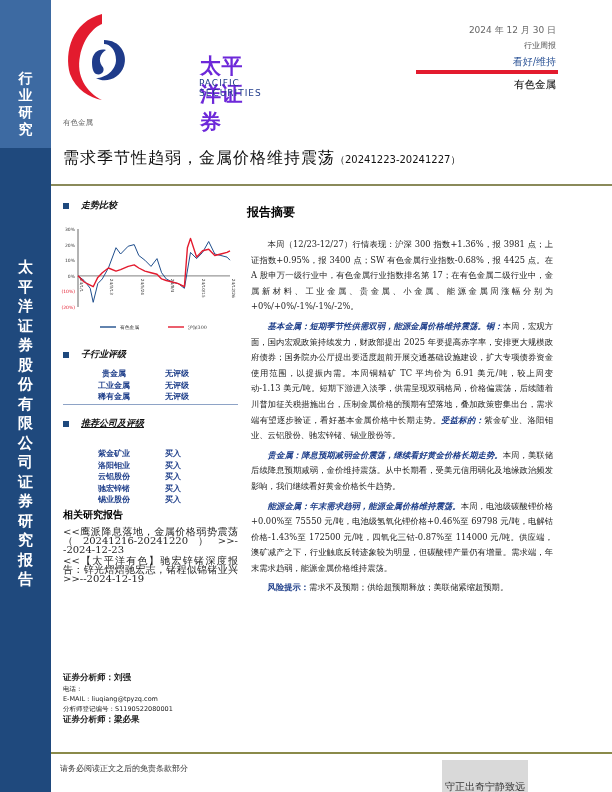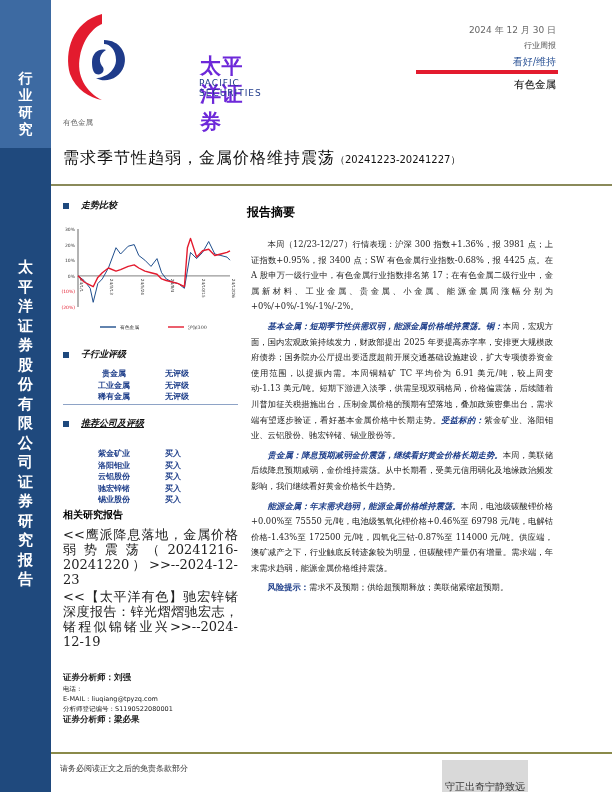--- a/index.html
+++ b/index.html
@@ -35,21 +35,21 @@
   .sec-head .sq { display:inline-block; width:6px; height:6px; background:#1f497d; margin-right:12px; vertical-align:middle; }
 
   .chart { position:absolute; left:60px; top:225px; width:180px; height:110px; }
 
   .tbl { position:absolute; left:63px; width:175px; font-size:8px; font-weight:bold; color:#1f3f8a; }
   .tbl .row { display:flex; height:11.5px; line-height:11.5px; }
   .tbl .c1 { width:102px;text-align:center; } .tbl .c2 { flex:1; }
   .tbl-rule { position:absolute; left:63px; width:175px; height:1px; background:#8ea3c6; }
 
   .related-head { position:absolute; left:63px; top:508px; font-size:10px; font-weight:bold; }
-  .related { position:absolute; left:63px; top:527px; width:175px; font-size:13px; line-height:15px; color:#222; }
+  .related { position:absolute; left:63px; top:527px; width:175px; font-size:10px; line-height:9px; color:#222; }
   .related p { margin:0 0 2px 0; text-align:justify; }
 
   .analyst { position:absolute; left:63px; width:175px; font-family:"DejaVu Sans", sans-serif; color:#222; }
   .an-name { font-size:8.5px; font-weight:bold; font-family:"DejaVu Serif", serif; }
   .an-small { font-size:6.5px; line-height:10px; }
 
   .summary-head { position:absolute; left:247px; top:204px; font-size:12px; font-weight:bold; }
   .summary { position:absolute; left:247px; top:233px; width:310px; font-size:8.3px; line-height:15.6px; color:#222; }
   .summary p { margin:4px; text-indent:2em; text-align:justify; }
   .hl { color:#1f3f8a; font-weight:bold; font-style:italic; }

